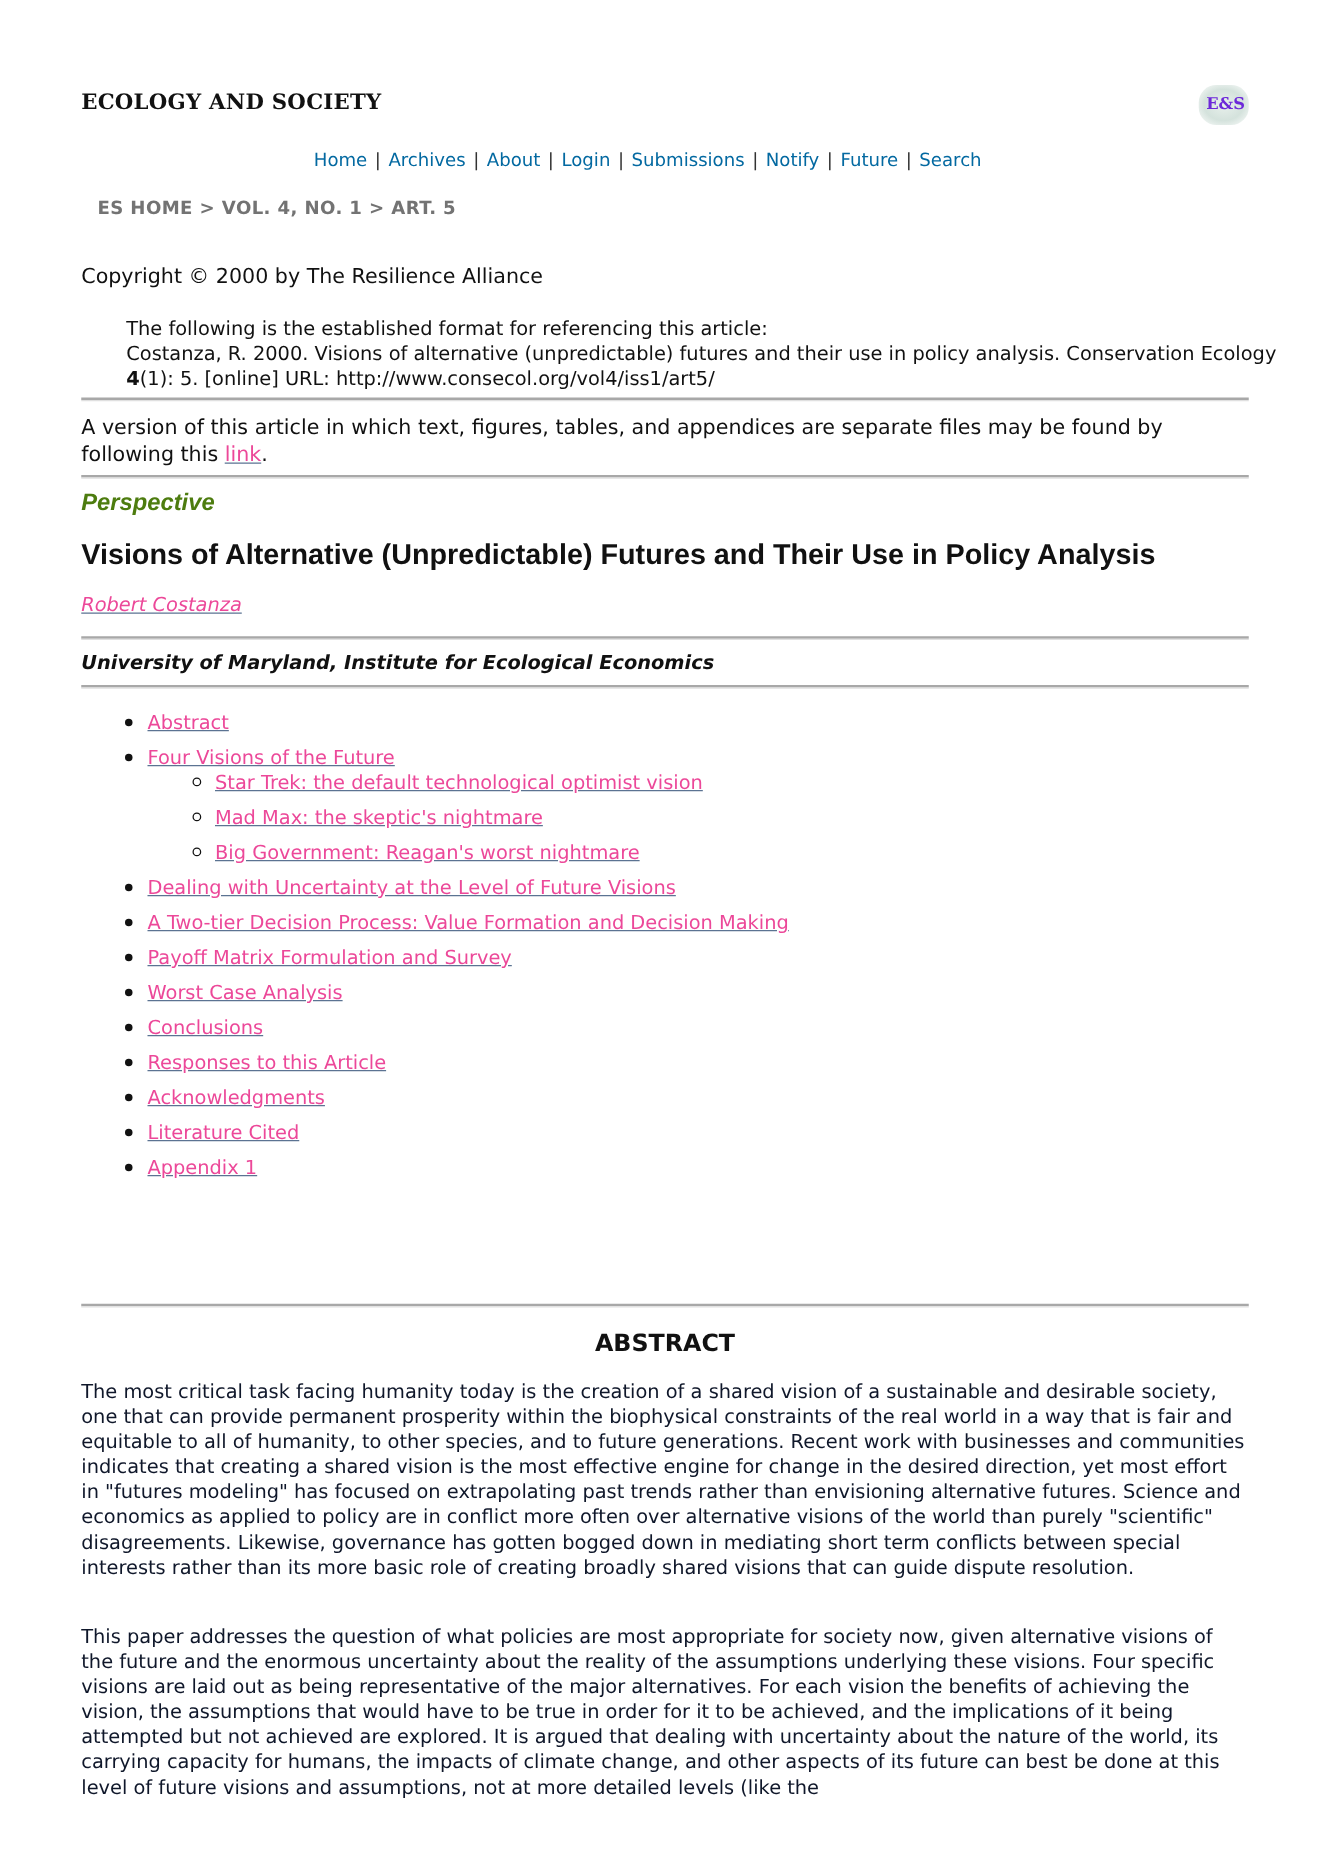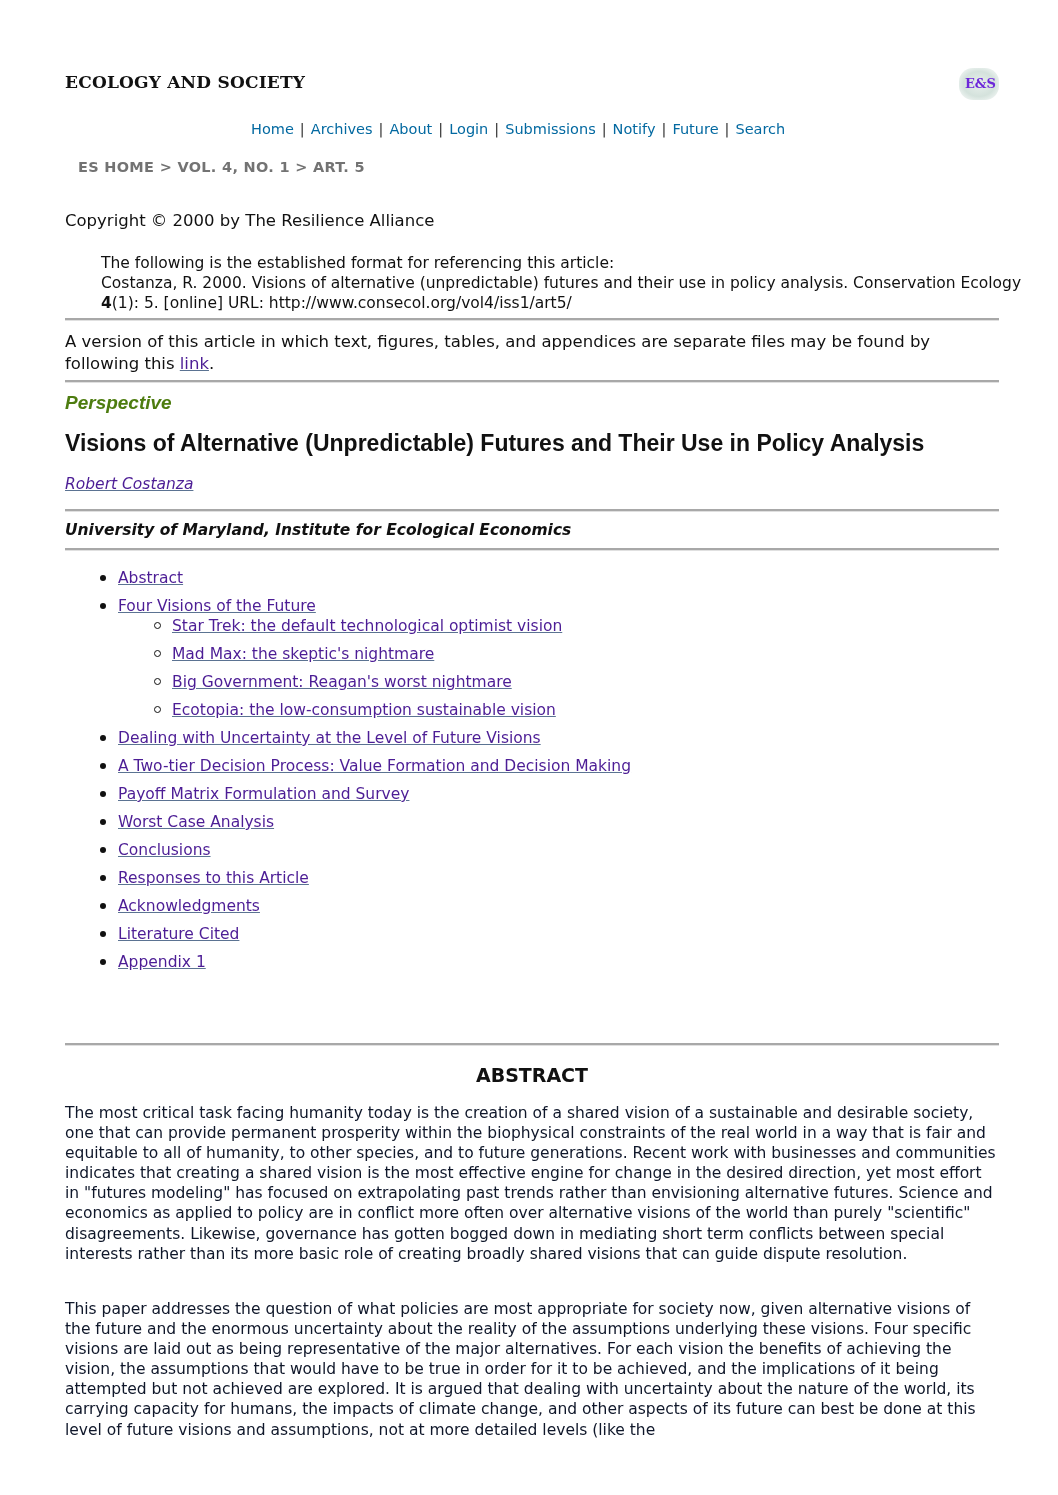--- a/index.html
+++ b/index.html
@@ -13,21 +13,21 @@
   .logo-bg { position: absolute; inset: 0; border-radius: 14px; background: radial-gradient(ellipse at center, #e8f0ec 0%, #d4e2dc 55%, #ffffff 100%); }
   .logo-text { position: absolute; top: 8px; left: 3px; width: 34px; text-align: right; font-family: "DejaVu Serif", serif; font-weight: bold; font-size: 13px; color: #6d28d9; }
   .topnav { position: absolute; top: 121px; left: 186px; font-size: 14.5px; color: #333; white-space: nowrap; }
   .topnav a { color: #0369a1; text-decoration: none; }
   .topnav .sep { color: #333; margin: 0 6px; }
   .breadcrumb { position: absolute; top: 159px; left: 13px; font-size: 14.5px; font-weight: bold; color: #737373; letter-spacing: 0.3px; }
   .copyright { position: absolute; top: 211px; left: 0; font-size: 16.5px; }
   .refblock { position: absolute; top: 253px; left: 0; width: 934px; font-size: 15.5px; line-height: 20px; margin-left: 36px; }
   .hr { position: absolute; left: 0; width: 934px; height: 0; border-top: 2px solid #a8a8a8; border-bottom: 1px solid #e0e0e0; }
   .version { position: absolute; top: 331px; left: 0; width: 934px; font-size: 16.5px; line-height: 22px; }
-  a.link { color: #4c1d95; text-decoration: underline; text-decoration-color: #5b7392; }
+  a.link { color: #ec4899; text-decoration: underline; text-decoration-color: #5b7392; }
   .perspective { position: absolute; top: 392px; left: 0; font-family: "Liberation Sans", sans-serif; font-weight: bold; font-style: italic; font-size: 19px; color: #4d7c0f; }
   .title { position: absolute; top: 430px; left: 0; font-family: "Liberation Sans", sans-serif; font-weight: bold; font-size: 23px; color: #111; white-space: nowrap; }
   .author { position: absolute; top: 475px; left: 0; font-size: 15.5px; font-style: italic; }
   .affil { position: absolute; top: 521px; left: 0; font-size: 15.5px; font-weight: bold; font-style: italic; color: #111; }
   .toc { position: absolute; top: 568px; left: 0; margin: 0; padding: 0; list-style: none; font-size: 15.5px; }
   .toc li { position: relative; height: 28px; line-height: 20px; padding-left: 53px; }
   .toc li::before { content: ""; position: absolute; left: 35px; top: 7px; width: 6px; height: 6px; background: #111; border-radius: 50%; }
   .toc li.sub { height: 28px; padding-left: 107px; }
   .toc li.sub::before { left: 89px; top: 6px; width: 5px; height: 5px; background: transparent; border: 1.5px solid #111; }
   .toc li.sub-first { margin-top: -8px; }
@@ -78,21 +78,20 @@
   <div class="affil">University of Maryland, Institute for Ecological Economics</div>
 
   <div class="hr" style="top:548px;"></div>
 
   <ul class="toc">
     <li><a href="#" class="link">Abstract</a></li>
     <li><a href="#" class="link">Four Visions of the Future</a></li>
     <li class="sub sub-first"><a href="#" class="link">Star Trek: the default technological optimist vision</a></li>
     <li class="sub"><a href="#" class="link">Mad Max: the skeptic's nightmare</a></li>
     <li class="sub"><a href="#" class="link">Big Government: Reagan's worst nightmare</a></li>
-    <li class="sub"><a href="#" class="link">Ecotopia: the low-consumption sustainable vision</a></li>
     <li><a href="#" class="link">Dealing with Uncertainty at the Level of Future Visions</a></li>
     <li><a href="#" class="link">A Two-tier Decision Process: Value Formation and Decision Making</a></li>
     <li><a href="#" class="link">Payoff Matrix Formulation and Survey</a></li>
     <li><a href="#" class="link">Worst Case Analysis</a></li>
     <li><a href="#" class="link">Conclusions</a></li>
     <li><a href="#" class="link">Responses to this Article</a></li>
     <li><a href="#" class="link">Acknowledgments</a></li>
     <li><a href="#" class="link">Literature Cited</a></li>
     <li><a href="#" class="link">Appendix 1</a></li>
   </ul>

